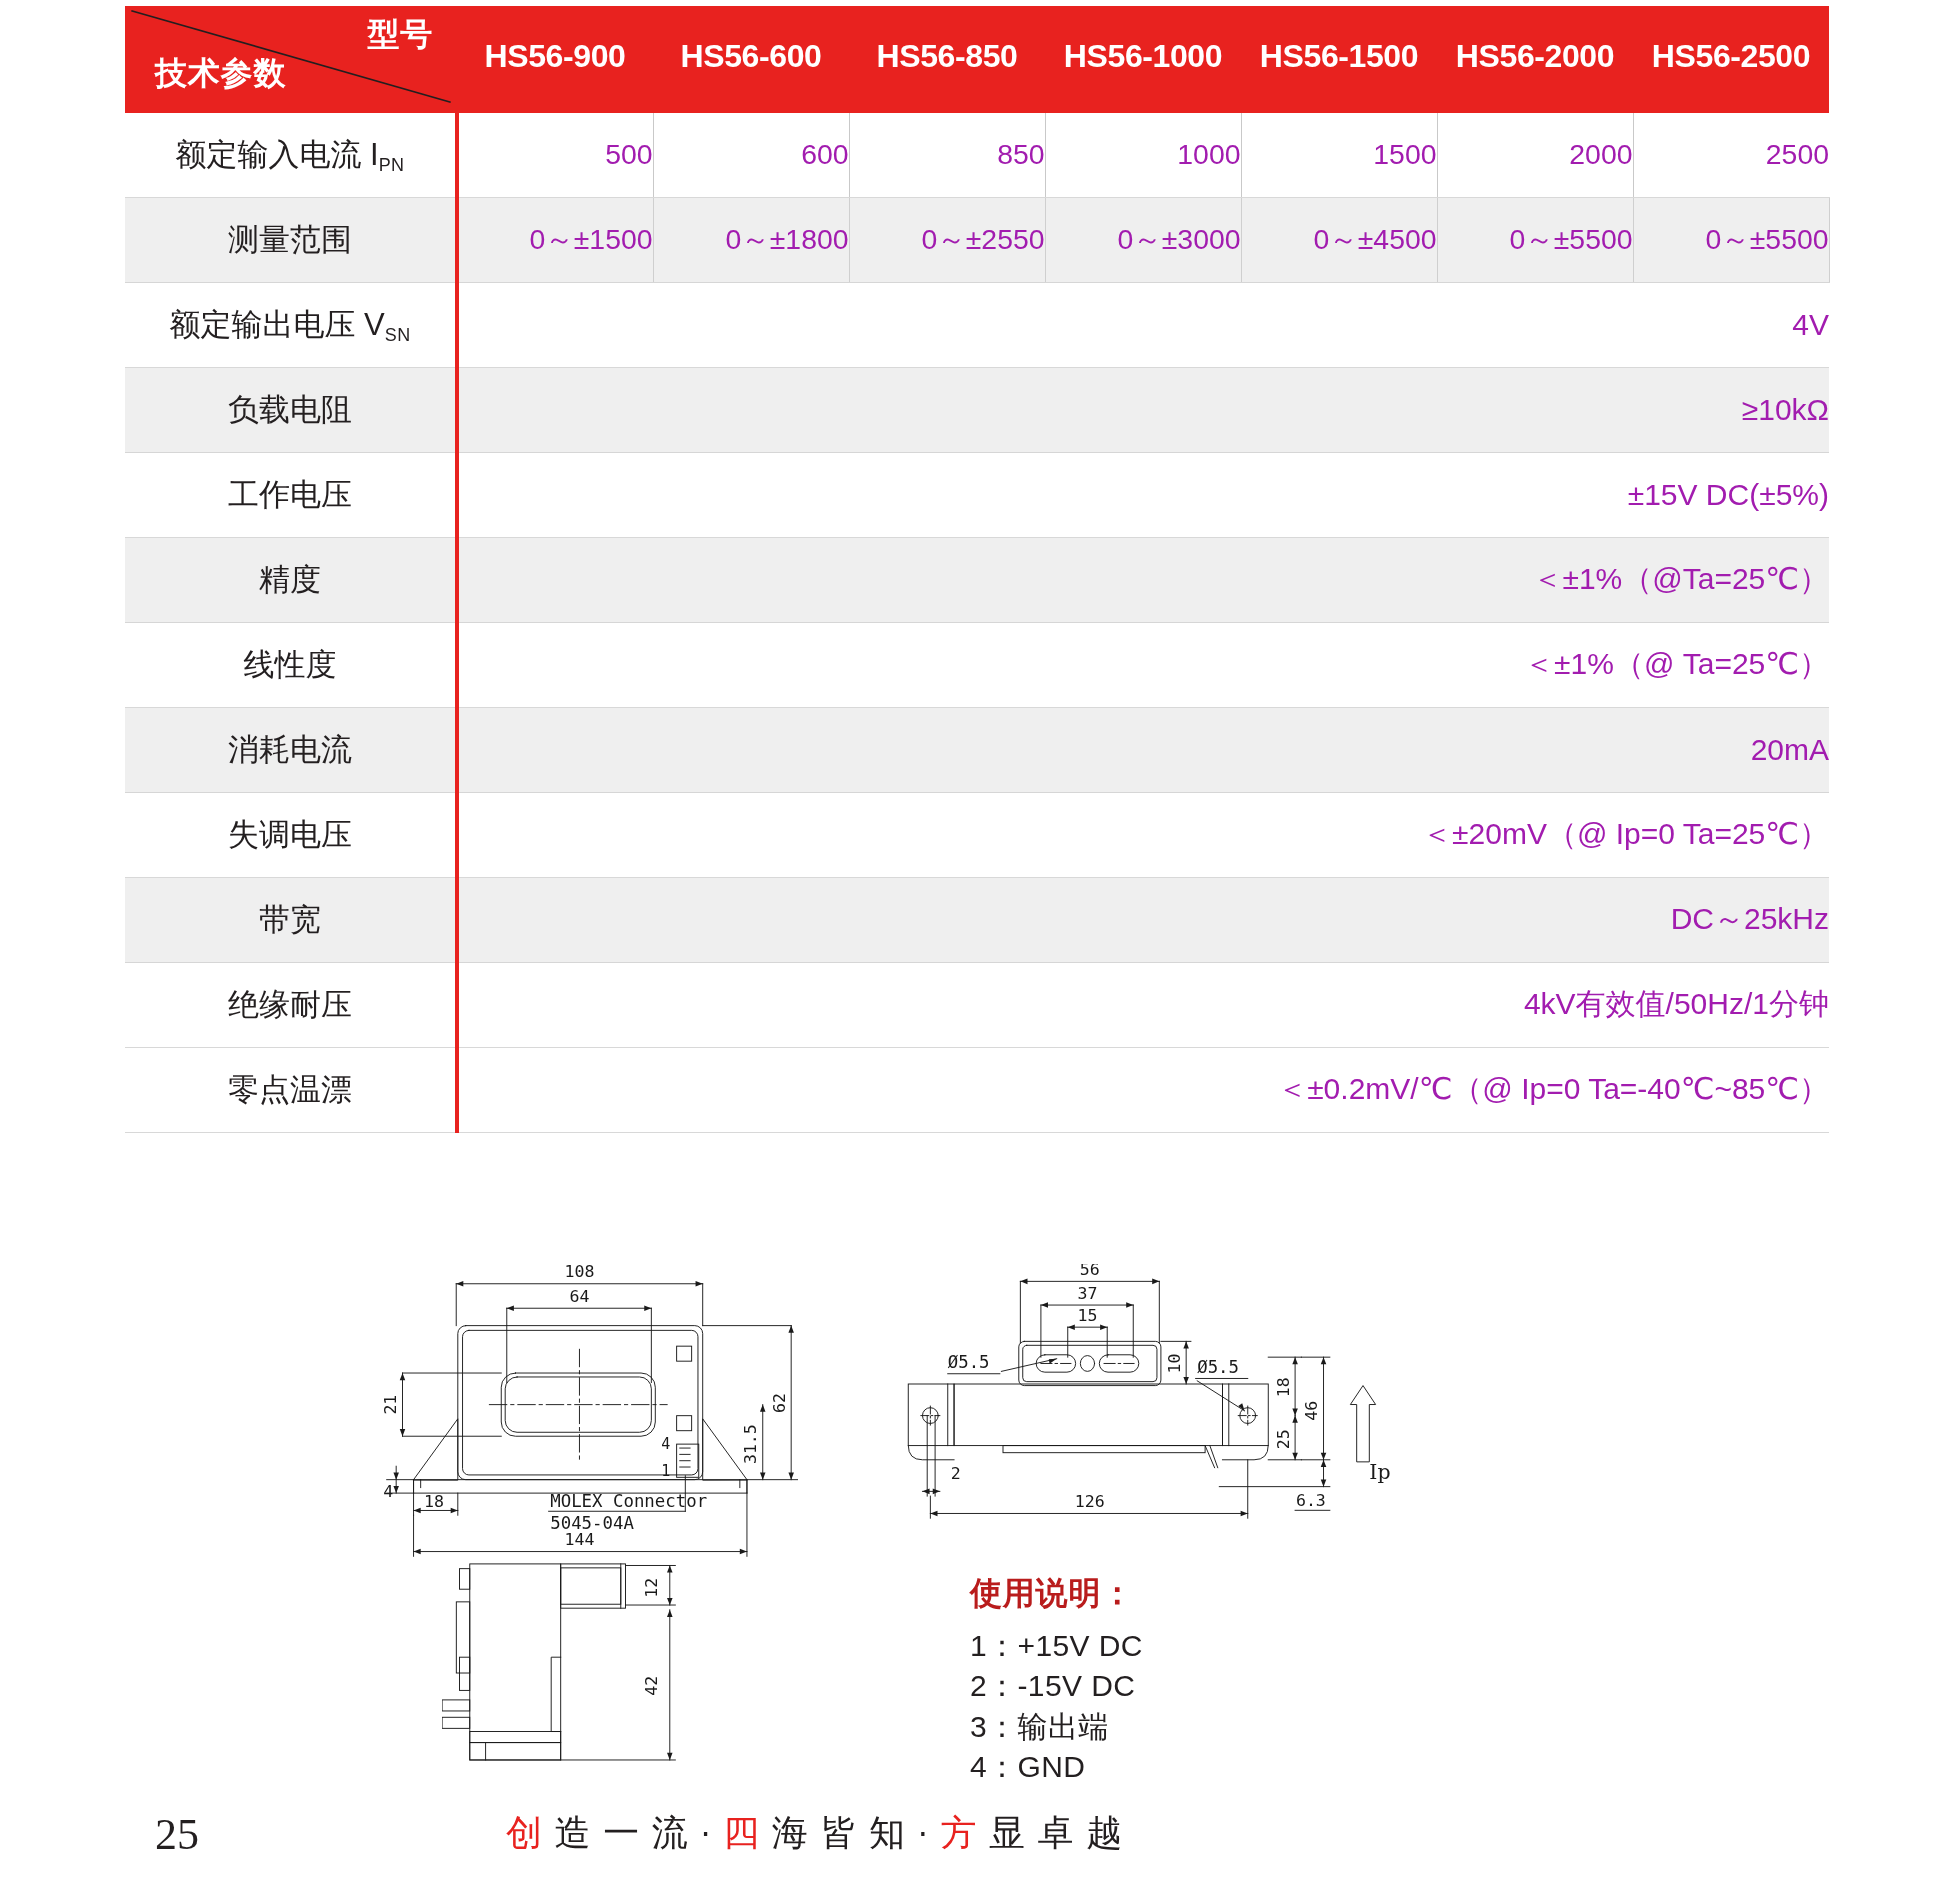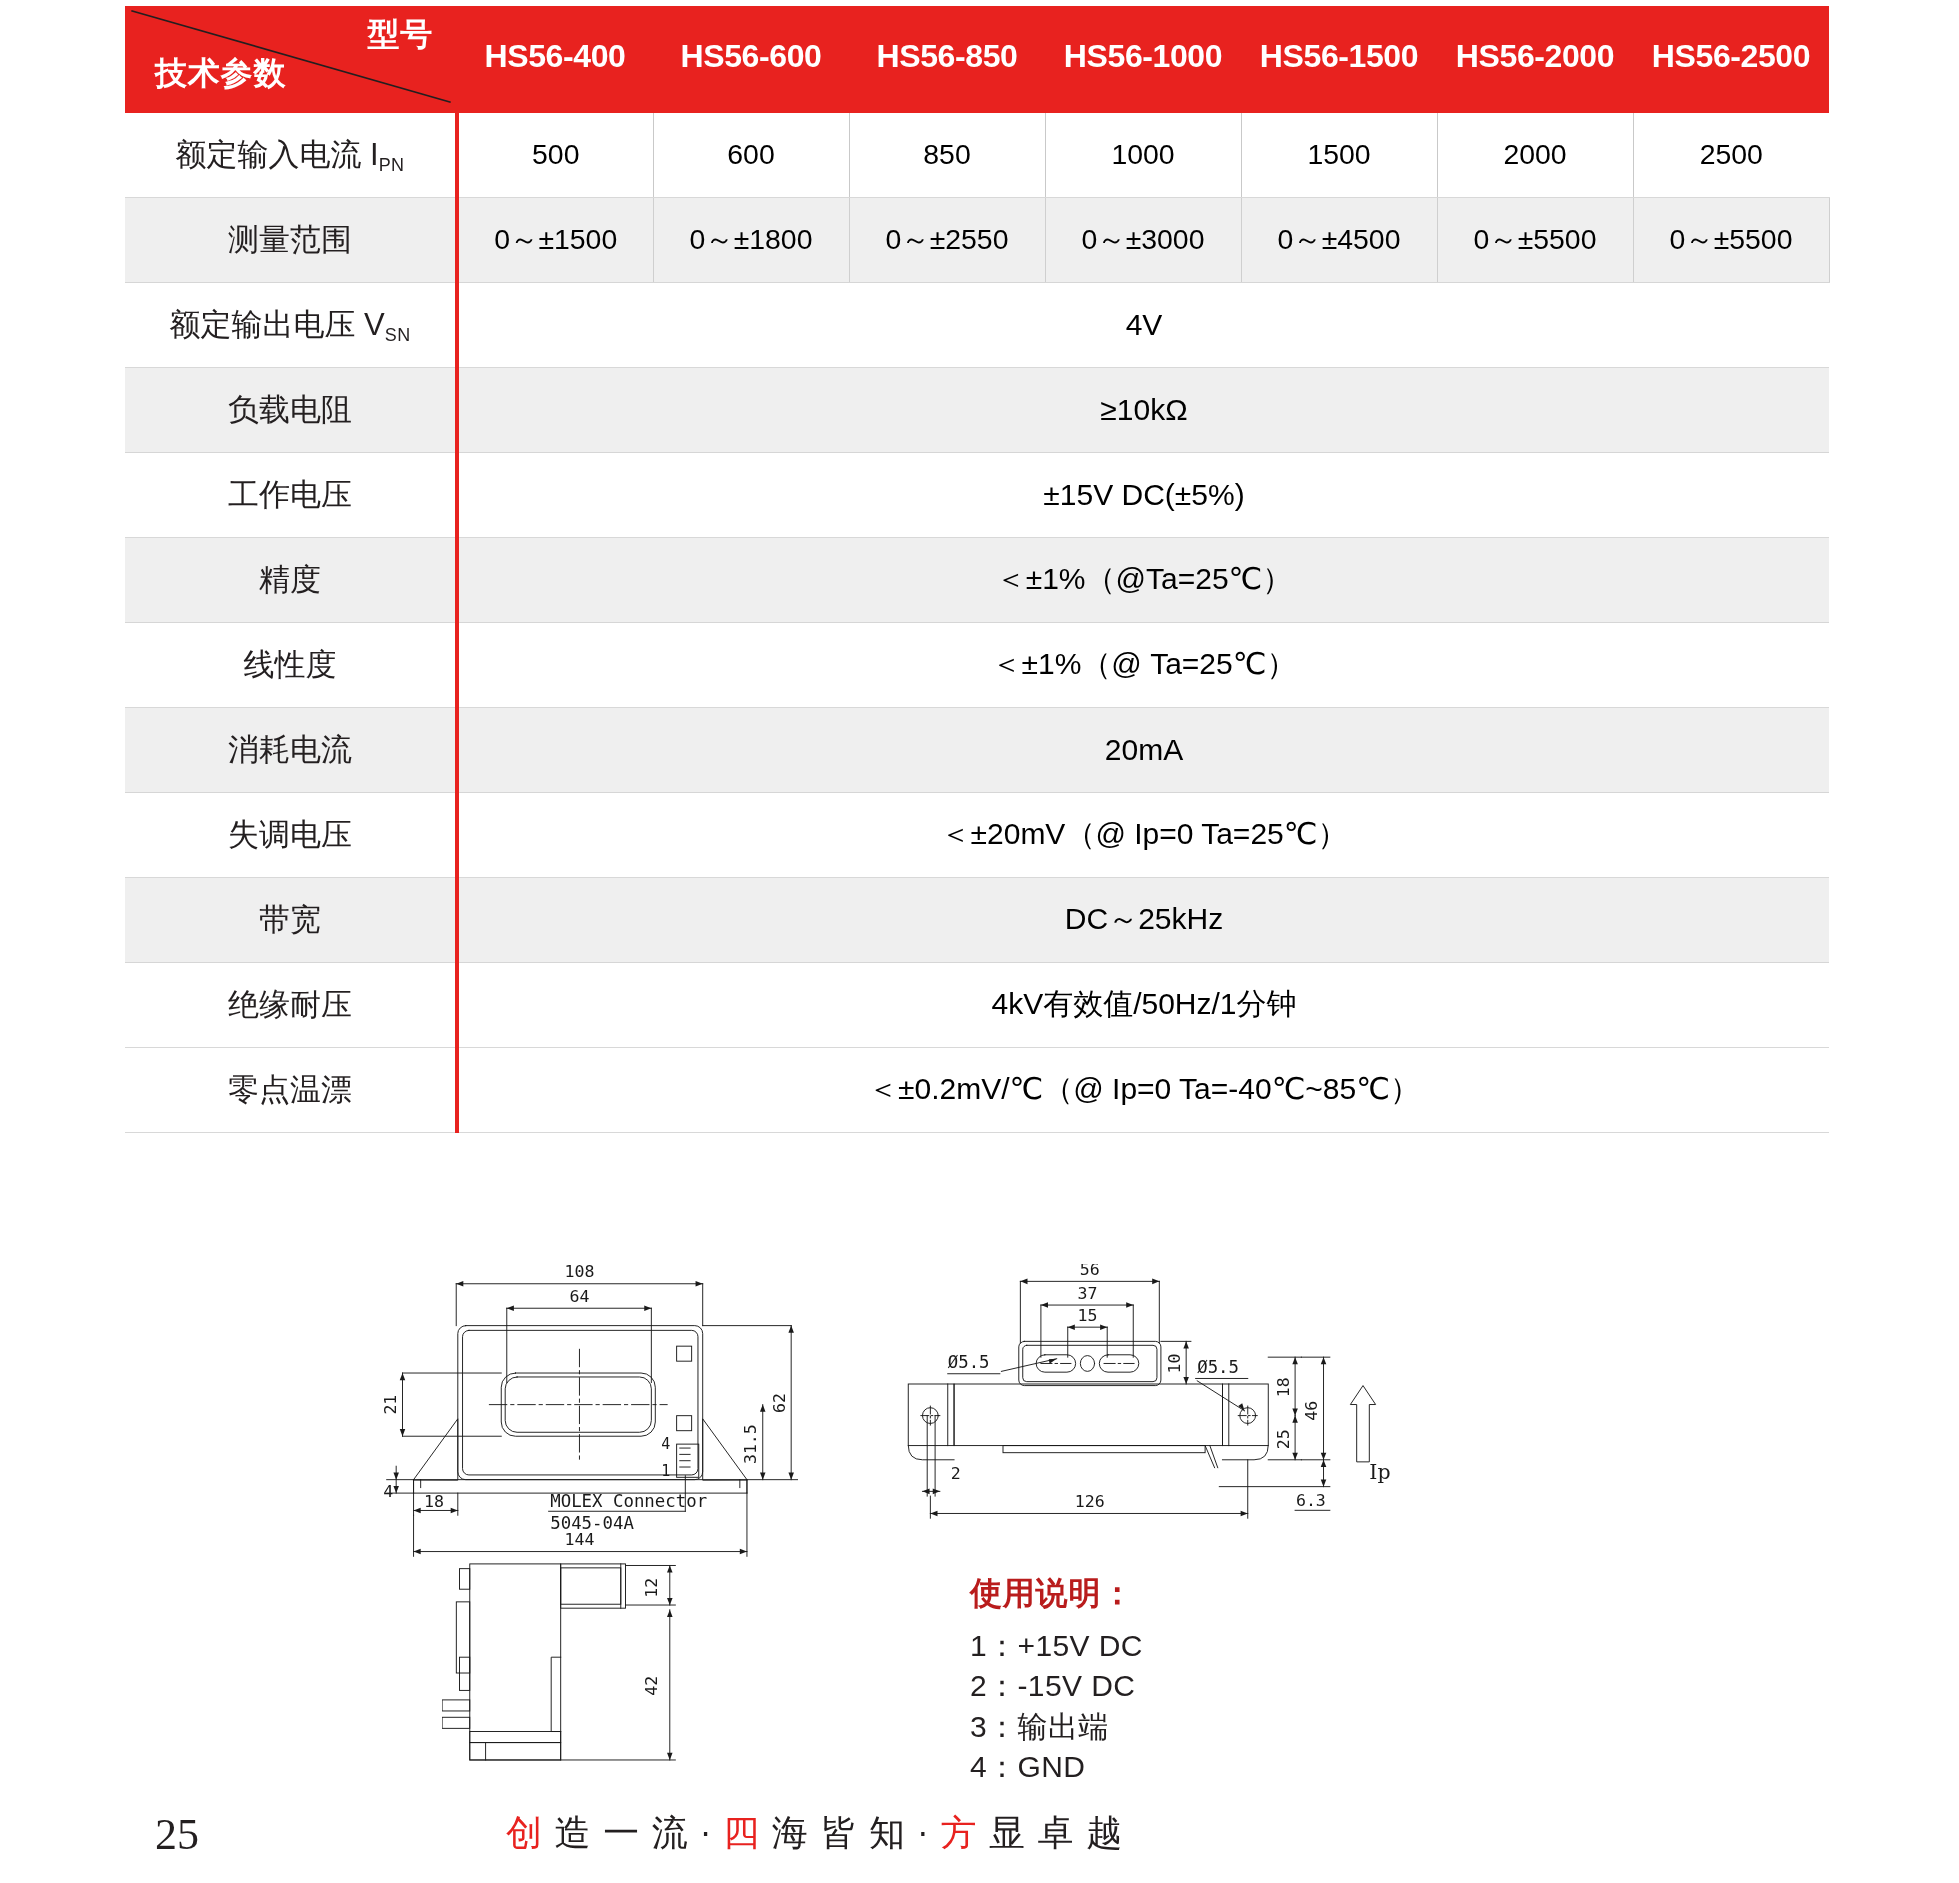--- a/index.html
+++ b/index.html
@@ -96,23 +96,23 @@
     text-align: center;
     font-size: 31px;
     color: #231f20;
     height: 84px;
     border-right: 4px solid #e8221f;
     padding-right: 0;
     white-space: nowrap;
   }
 
   td.val {
-    text-align: center;
+    text-align: right;
     font-size: 30px;
-    color: #000000;
+    color: #a21caf;
     height: 84px;
   }
   td.val.split {
     border-right: 0.8px solid #c9c9c9;
     font-size: 28.4px;
   }
   td.val.split.last { border-right: none; }
 
   tr.band-grey td.val.split { border-right: 0.8px solid #cfcfcf; }
 
@@ -209,21 +209,21 @@
     </colgroup>
     <thead>
       <tr>
         <th class="hdr-cell hdr-corner">
           <svg class="diag-svg" viewBox="0 0 420 128" preserveAspectRatio="none">
             <line x1="8" y1="6" x2="412" y2="122" stroke="#231f20" stroke-width="2.2"></line>
           </svg>
           <span class="hdr-model">型号</span>
           <span class="hdr-param">技术参数</span>
         </th>
-        <th class="hdr-cell hdr-model-col">HS56-400</th>
+        <th class="hdr-cell hdr-model-col">HS56-900</th>
         <th class="hdr-cell hdr-model-col">HS56-600</th>
         <th class="hdr-cell hdr-model-col">HS56-850</th>
         <th class="hdr-cell hdr-model-col">HS56-1000</th>
         <th class="hdr-cell hdr-model-col">HS56-1500</th>
         <th class="hdr-cell hdr-model-col">HS56-2000</th>
         <th class="hdr-cell hdr-model-col">HS56-2500</th>
       </tr>
       <tr class="red-rule">
         <td colspan="8"></td>
       </tr>

